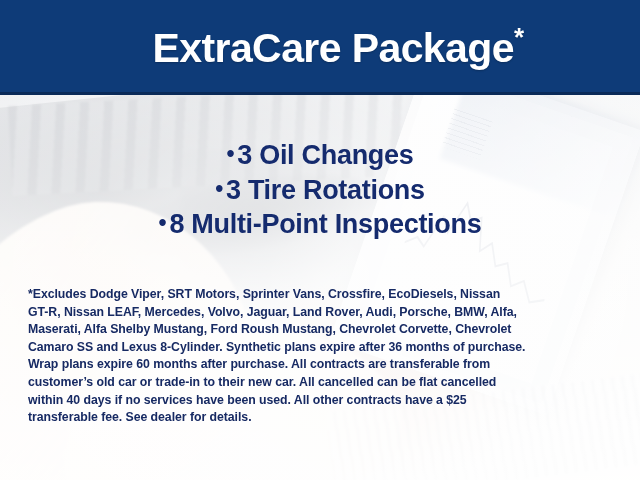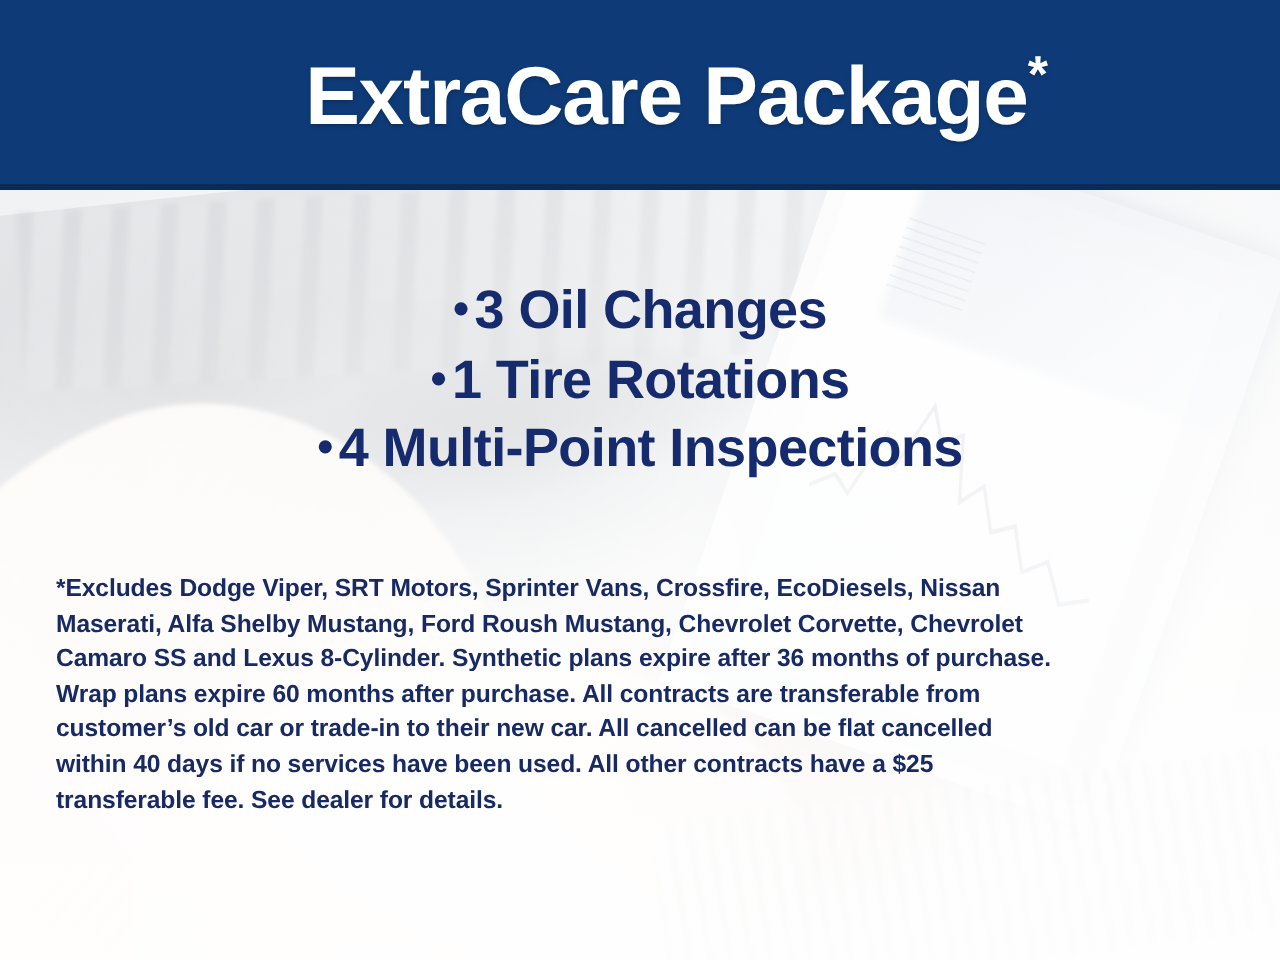--- a/index.html
+++ b/index.html
@@ -279,26 +279,27 @@
   </div>
 
   <div class="header-band">
     <div class="header-title"><span>ExtraCare Package</span><span class="star">*</span></div>
   </div>
 
   <div class="content">
 
     <div class="benefits">
       <div class="benefit"><span class="dot">•</span><span>3 Oil Changes</span></div>
-      <div class="benefit"><span class="dot">•</span><span>1 Tire Rotations</span></div>
-      <div class="benefit"><span class="dot">•</span><span>4 Multi-Point Inspections</span></div>
+      <div class="benefit"><span class="dot">•</span><span>3 Tire Rotations</span></div>
+      <div class="benefit"><span class="dot">•</span><span>8 Multi-Point Inspections</span></div>
     </div>
 
     <div class="disclaimer">
       <p>*Excludes Dodge Viper, SRT Motors, Sprinter Vans, Crossfire, EcoDiesels, Nissan</p>
+      <p>GT-R, Nissan LEAF, Mercedes, Volvo, Jaguar, Land Rover, Audi, Porsche, BMW, Alfa,</p>
       <p>Maserati, Alfa Shelby Mustang, Ford Roush Mustang, Chevrolet Corvette, Chevrolet</p>
       <p>Camaro SS and Lexus 8-Cylinder. Synthetic plans expire after 36 months of purchase.</p>
       <p>Wrap plans expire 60 months after purchase. All contracts are transferable from</p>
       <p>customer’s old car or trade-in to their new car. All cancelled can be flat cancelled</p>
       <p>within 40 days if no services have been used. All other contracts have a $25</p>
       <p>transferable fee. See dealer for details.</p>
     </div>
 
   </div>
 </div>

